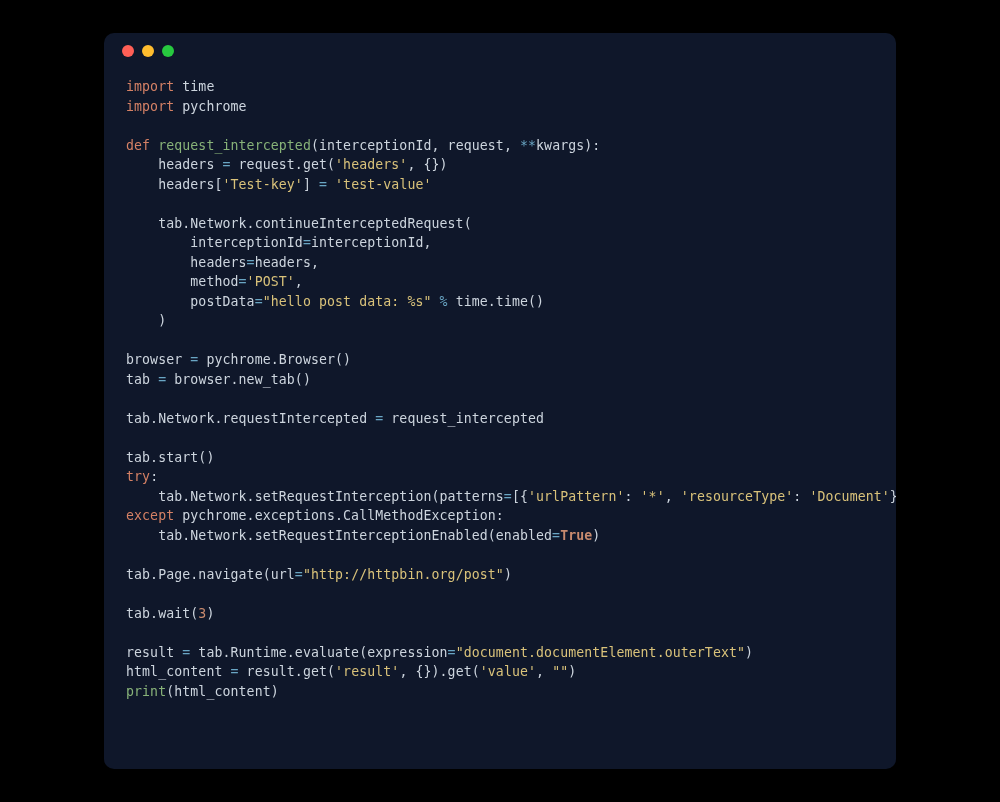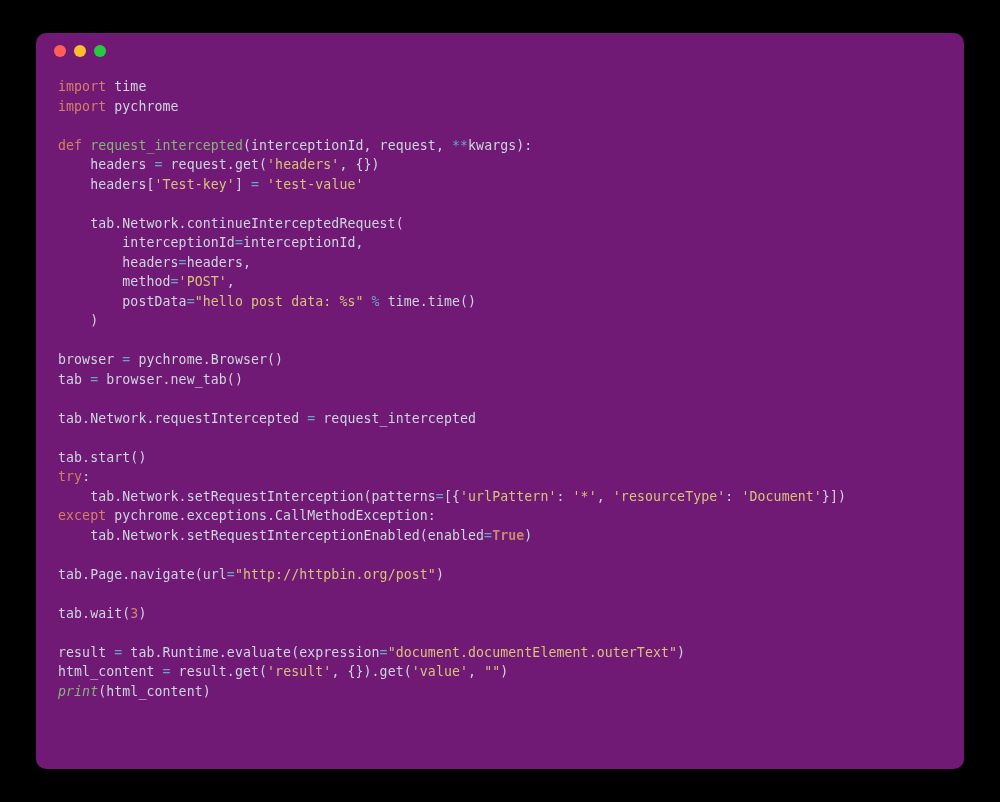--- a/index.html
+++ b/index.html
@@ -6,23 +6,23 @@
   body {
     background: #000;
     width: 1000px;
     height: 802px;
     display: flex;
     align-items: center;
     justify-content: center;
     font-family: "SF Mono", "Menlo", "Monaco", "Consolas", monospace;
   }
   .window {
-    width: 928px;
+    width: 792px;
     height: 736px;
-    background: #701a75;
+    background: #0f172a;
     border-radius: 10px;
     box-shadow: 0 20px 60px rgba(0,0,0,0.5);
     overflow: hidden;
   }
   .titlebar {
     height: 36px;
     display: flex;
     align-items: center;
     padding: 0 18px;
     gap: 8px;
@@ -39,21 +39,21 @@
     padding: 8px 22px 20px 22px;
     font-size: 13.2px;
     line-height: 19.5px;
     color: #cdd5de;
     white-space: pre;
     letter-spacing: 0.1px;
   }
   .line { display: block; }
   .kw    { color: #d58165; }   
   .fn    { color: #88b379; }   
-  .builtin { color: #88b379; font-style: italic; } 
+  .builtin { color: #88b379; } 
   .op    { color: #6aa6c4; }   
   .str   { color: #d9c27a; }   
   .num   { color: #c88a6e; }   
   .bool  { color: #c88a6e; font-weight: bold; }   
   .plain { color: #cdd5de; }
 </style>
 </head>
 <body>
 
 <div class="window">

